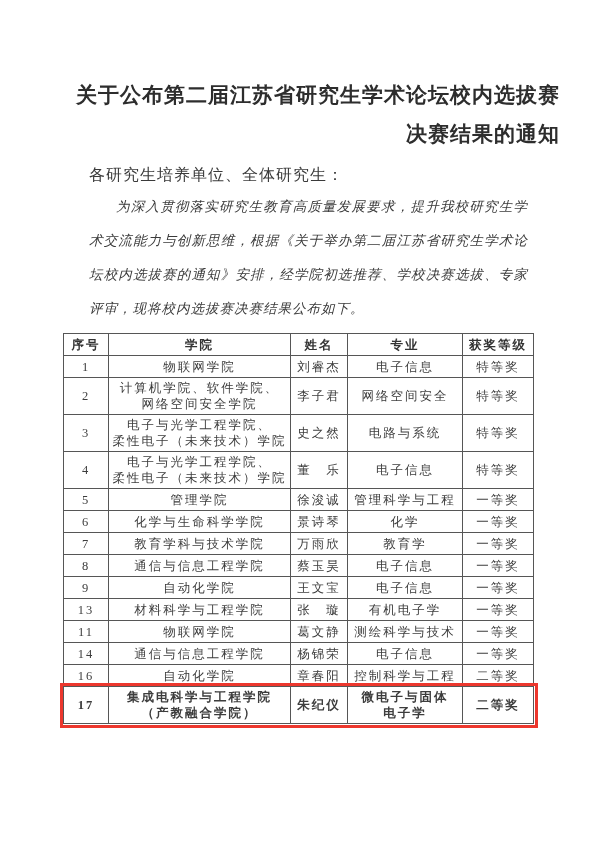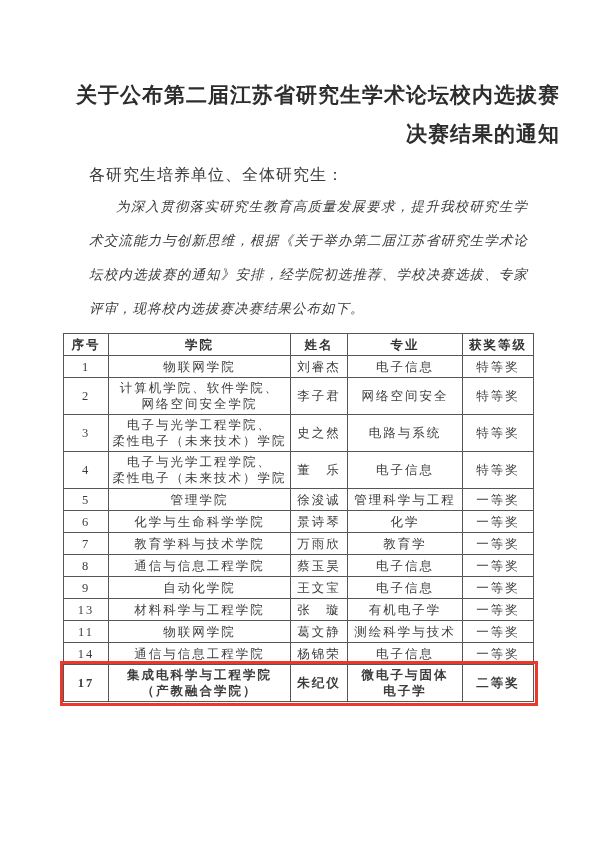--- a/index.html
+++ b/index.html
@@ -193,20 +193,27 @@
             <td>测绘科学与技术</td>
             <td>一等奖</td>
           </tr>
           <tr data-highlighted="false">
             <td>14</td>
             <td>通信与信息工程学院</td>
             <td>杨锦荣</td>
             <td>电子信息</td>
             <td>一等奖</td>
           </tr>
+          <tr data-highlighted="false">
+            <td>16</td>
+            <td>自动化学院</td>
+            <td>章春阳</td>
+            <td>控制科学与工程</td>
+            <td>二等奖</td>
+          </tr>
           <tr data-highlighted="true" style="outline: rgb(236, 55, 45) solid 3px; font-weight: bold;">
             <td>17</td>
             <td>集成电科学与工程学院
 （产教融合学院）</td>
             <td>朱纪仪</td>
             <td>微电子与固体
 电子学</td>
             <td>二等奖</td>
           </tr>
         </tbody>

